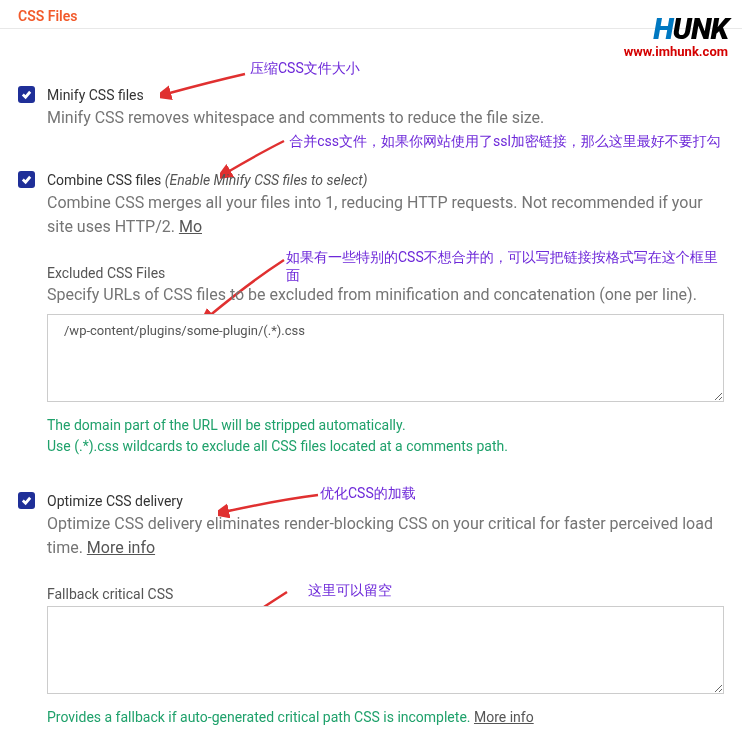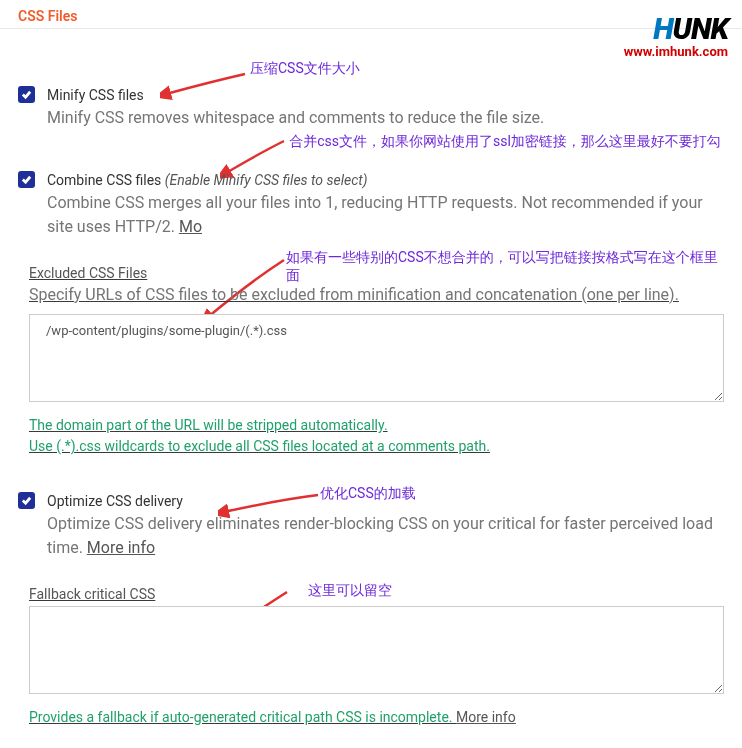--- a/index.html
+++ b/index.html
@@ -96,23 +96,22 @@
       font-size: 16px;
       color: #757575;
       line-height: 1.5;
     }
     .more-info {
       color: #555;
       text-decoration: underline;
       cursor: pointer;
     }
     .sub-section {
-      margin-left: 11px;
+      margin-left: 29px;
       margin-top: 26px;
-      text-decoration: underline;
     }
     .sub-label {
       font-size: 14px;
       color: #555;
       margin-bottom: 4px;
     }
     .sub-desc {
       font-size: 16px;
       color: #757575;
       margin-bottom: 10px;

